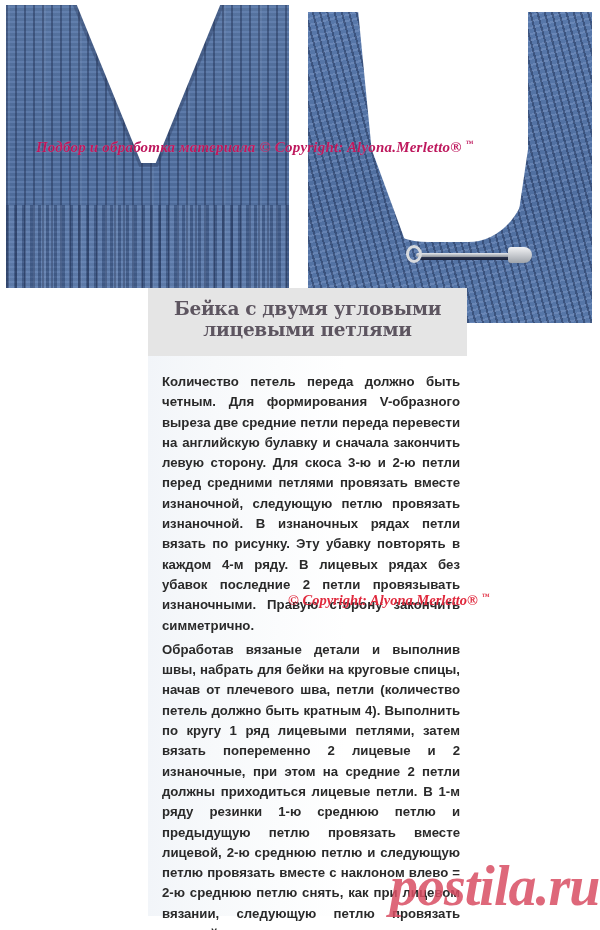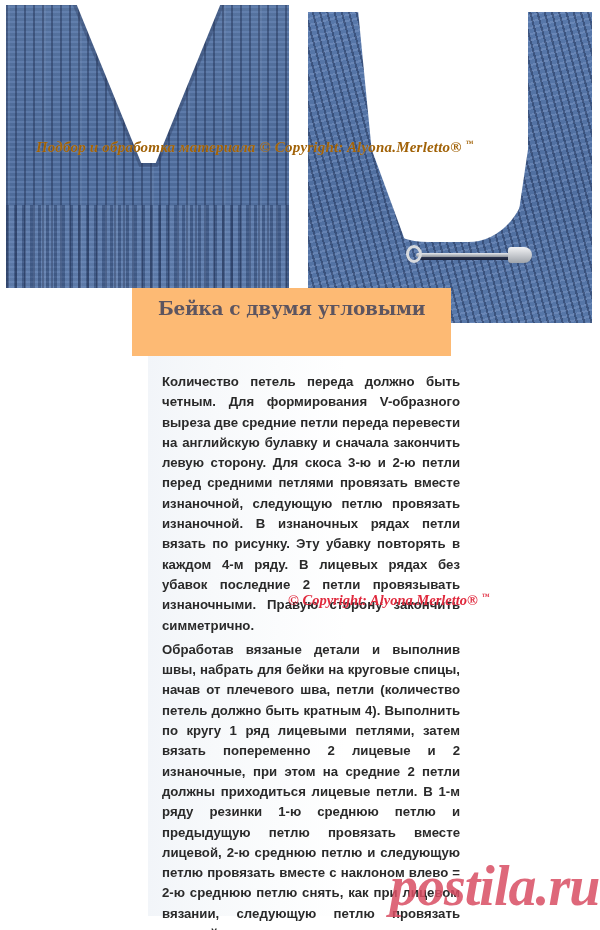--- a/index.html
+++ b/index.html
@@ -90,35 +90,35 @@
     background: linear-gradient(180deg, #f2f3f5, #9fa4ab);
     border-radius: 3px 8px 8px 3px;
   }
   .watermark-top {
     position: absolute;
     left: 36px; top: 139px;
     font-family: "Liberation Serif", serif;
     font-style: italic;
     font-weight: bold;
     font-size: 15px;
-    color: #a16207;
+    color: #be185d;
     white-space: nowrap;
     letter-spacing: 0.2px;
     text-shadow: 0 0 1px rgba(255,255,255,0.4);
   }
   .watermark-top .tm {
     font-size: 8px;
     vertical-align: super;
     font-style: normal;
     margin-left: 4px;
   }
   .title-box {
     position: absolute;
-    left: 132px; top: 288px; width: 319px; height: 68px;
-    background: #fdba74;
+    left: 148px; top: 288px; width: 319px; height: 68px;
+    background: #e5e5e5;
   }
   .title {
     position: absolute;
     left: 0; right: 0; top: 10px;
     text-align: center;
     font-family: "DejaVu Serif", serif;
     font-weight: bold;
     font-size: 18.5px;
     line-height: 21px;
     color: #5d5560;
@@ -193,20 +193,21 @@
   </div>
 </div>
 
 <div class="watermark-top">
   <span>Подбор и обработка материала © Copyright: Alyona.Merletto®</span><span class="tm">™</span>
 </div>
 
 <div class="title-box">
   <div class="title">
     <div>Бейка с двумя угловыми</div>
+    <div>лицевыми петлями</div>
   </div>
 </div>
 
 <div class="text-panel"></div>
 
 <div class="body-text">
   <p>Количество петель переда должно быть четным. Для формирования V-образного выреза две средние петли переда перевести на английскую булавку и сначала закончить левую сторону. Для скоса 3-ю и 2-ю петли перед средними петлями провязать вместе изнаночной, следующую петлю провязать изнаночной. В изнаночных рядах петли вязать по рисунку. Эту убавку повторять в каждом 4-м ряду. В лицевых рядах без убавок последние 2 петли провязывать изнаночными. Правую сторону закончить симметрично.</p>
   <p>Обработав вязаные детали и выполнив швы, набрать для бейки на круговые спицы, начав от плечевого шва, петли (количество петель должно быть кратным 4). Выполнить по кругу 1 ряд лицевыми петлями, затем вязать попеременно 2 лицевые и 2 изнаночные, при этом на средние 2 петли должны приходиться лицевые петли. В 1-м ряду резинки 1-ю среднюю петлю и предыдущую петлю провязать вместе лицевой, 2-ю среднюю петлю и следующую петлю провязать вместе с наклоном влево = 2-ю среднюю петлю снять, как при лицевом вязании, следующую петлю провязать лицевой и протянуть через нее снятую петлю. Эти убавки выполнять в каждом ряду (в том числе и при закреплении петель последнего ряда).</p>
 </div>
 

